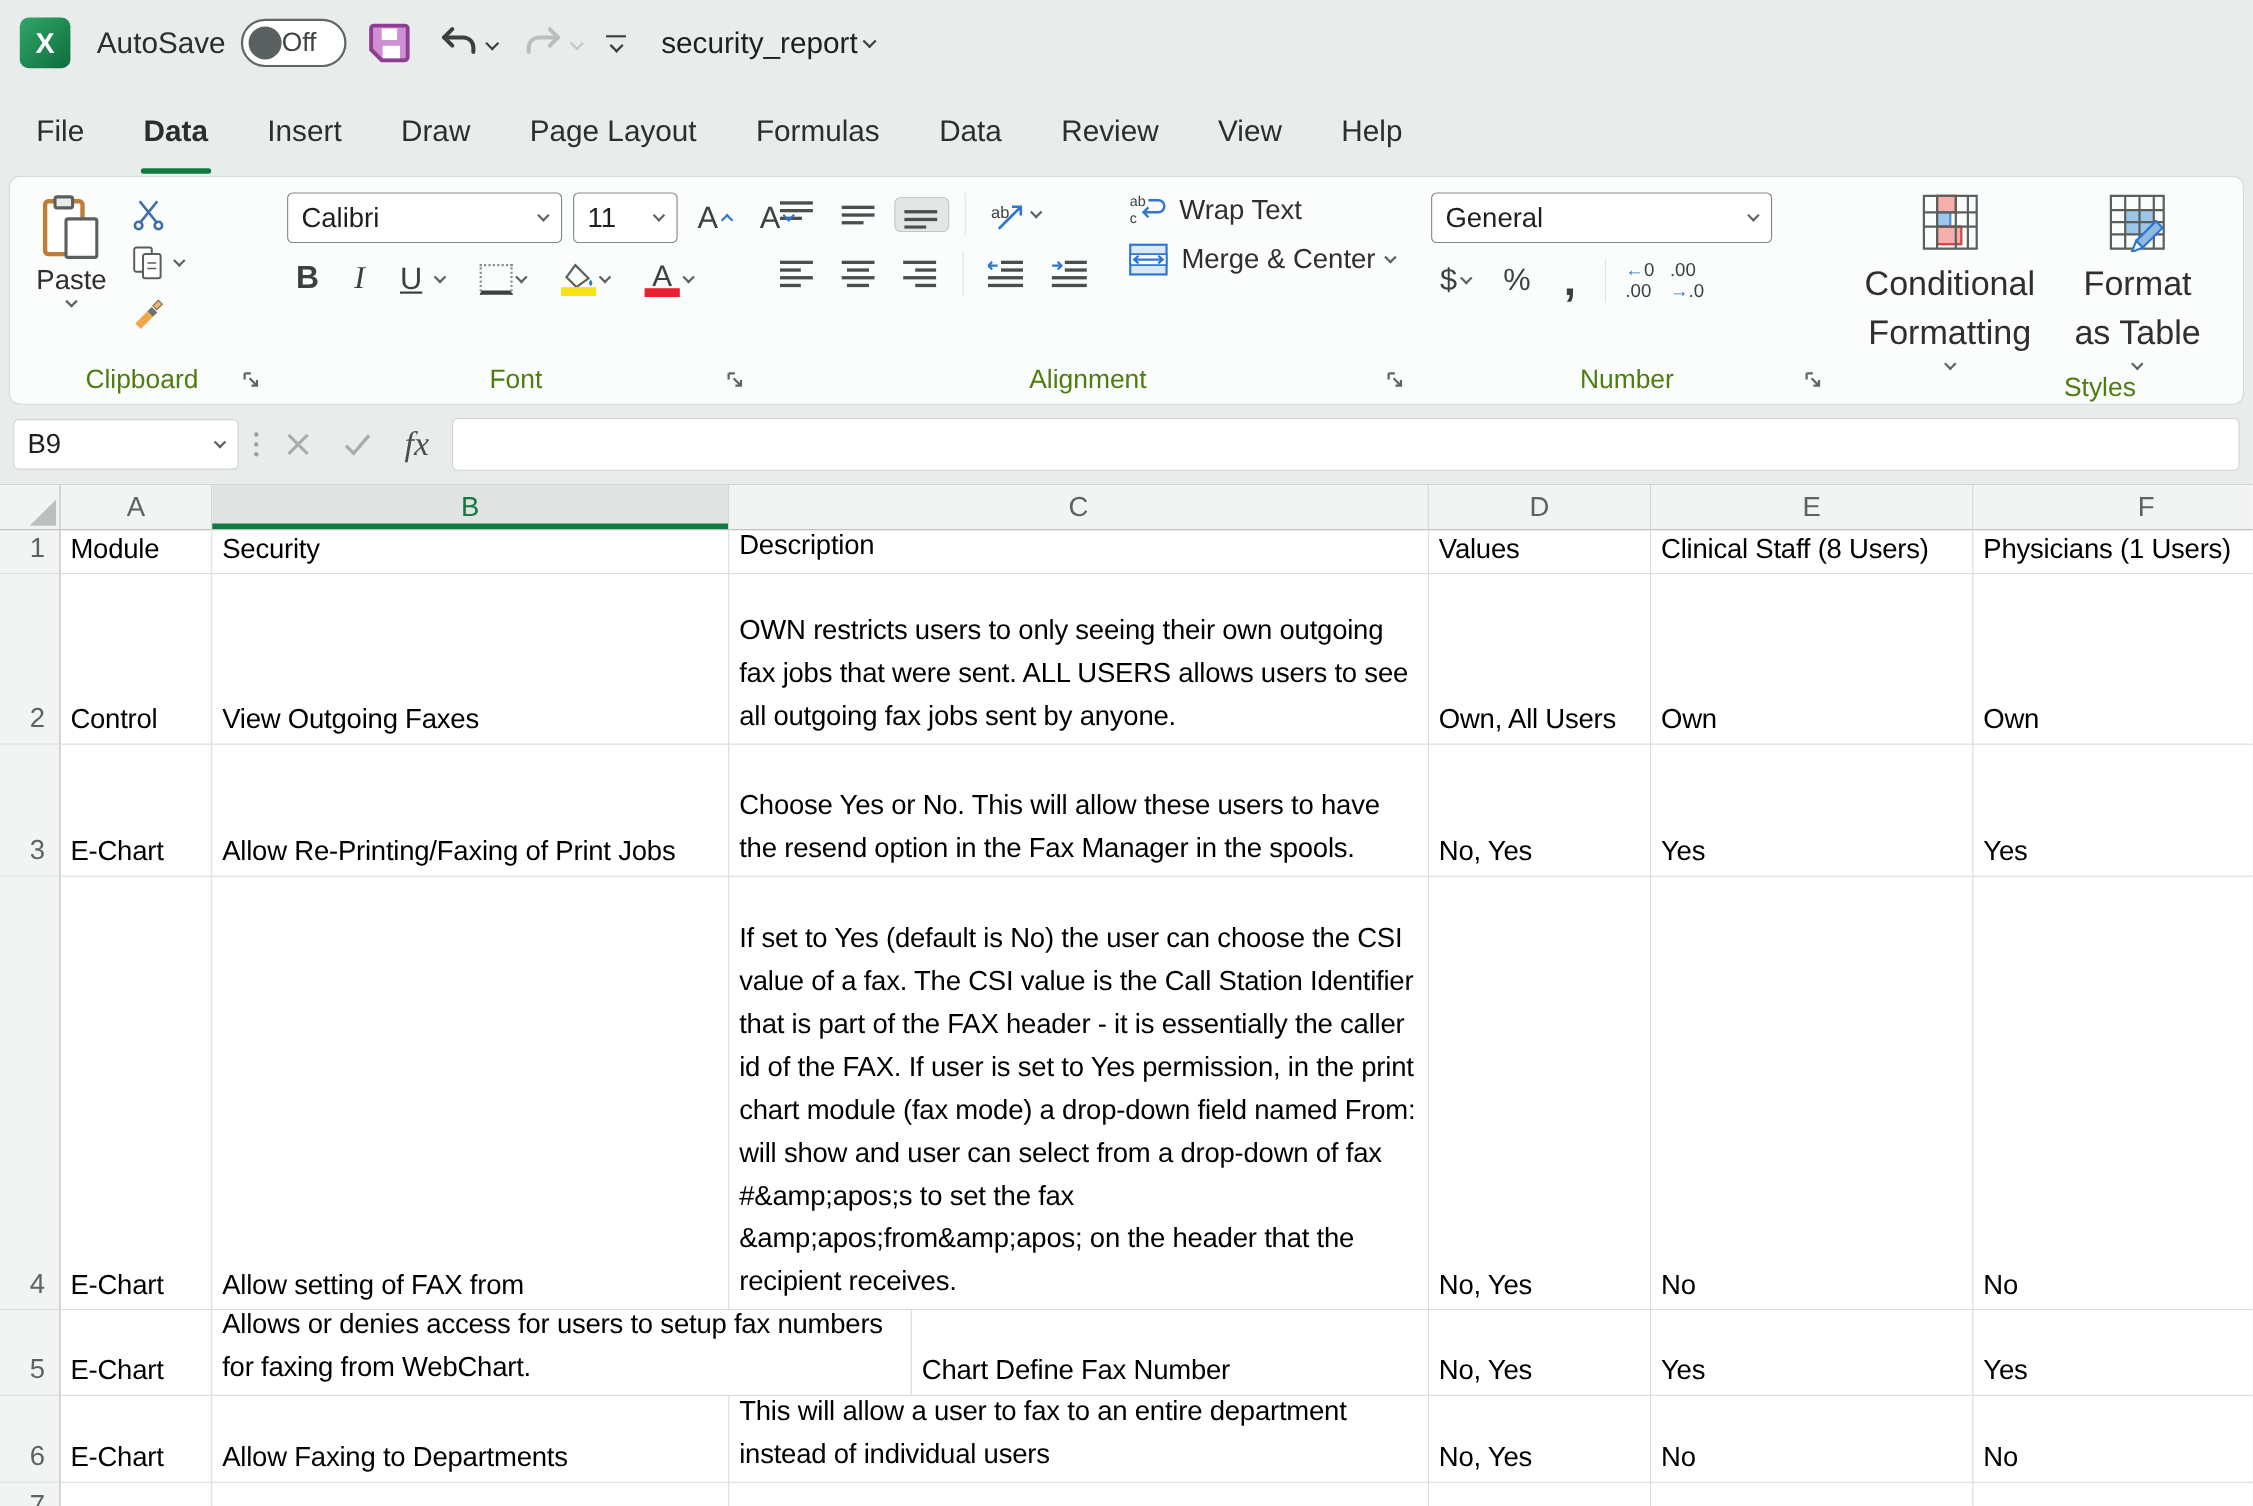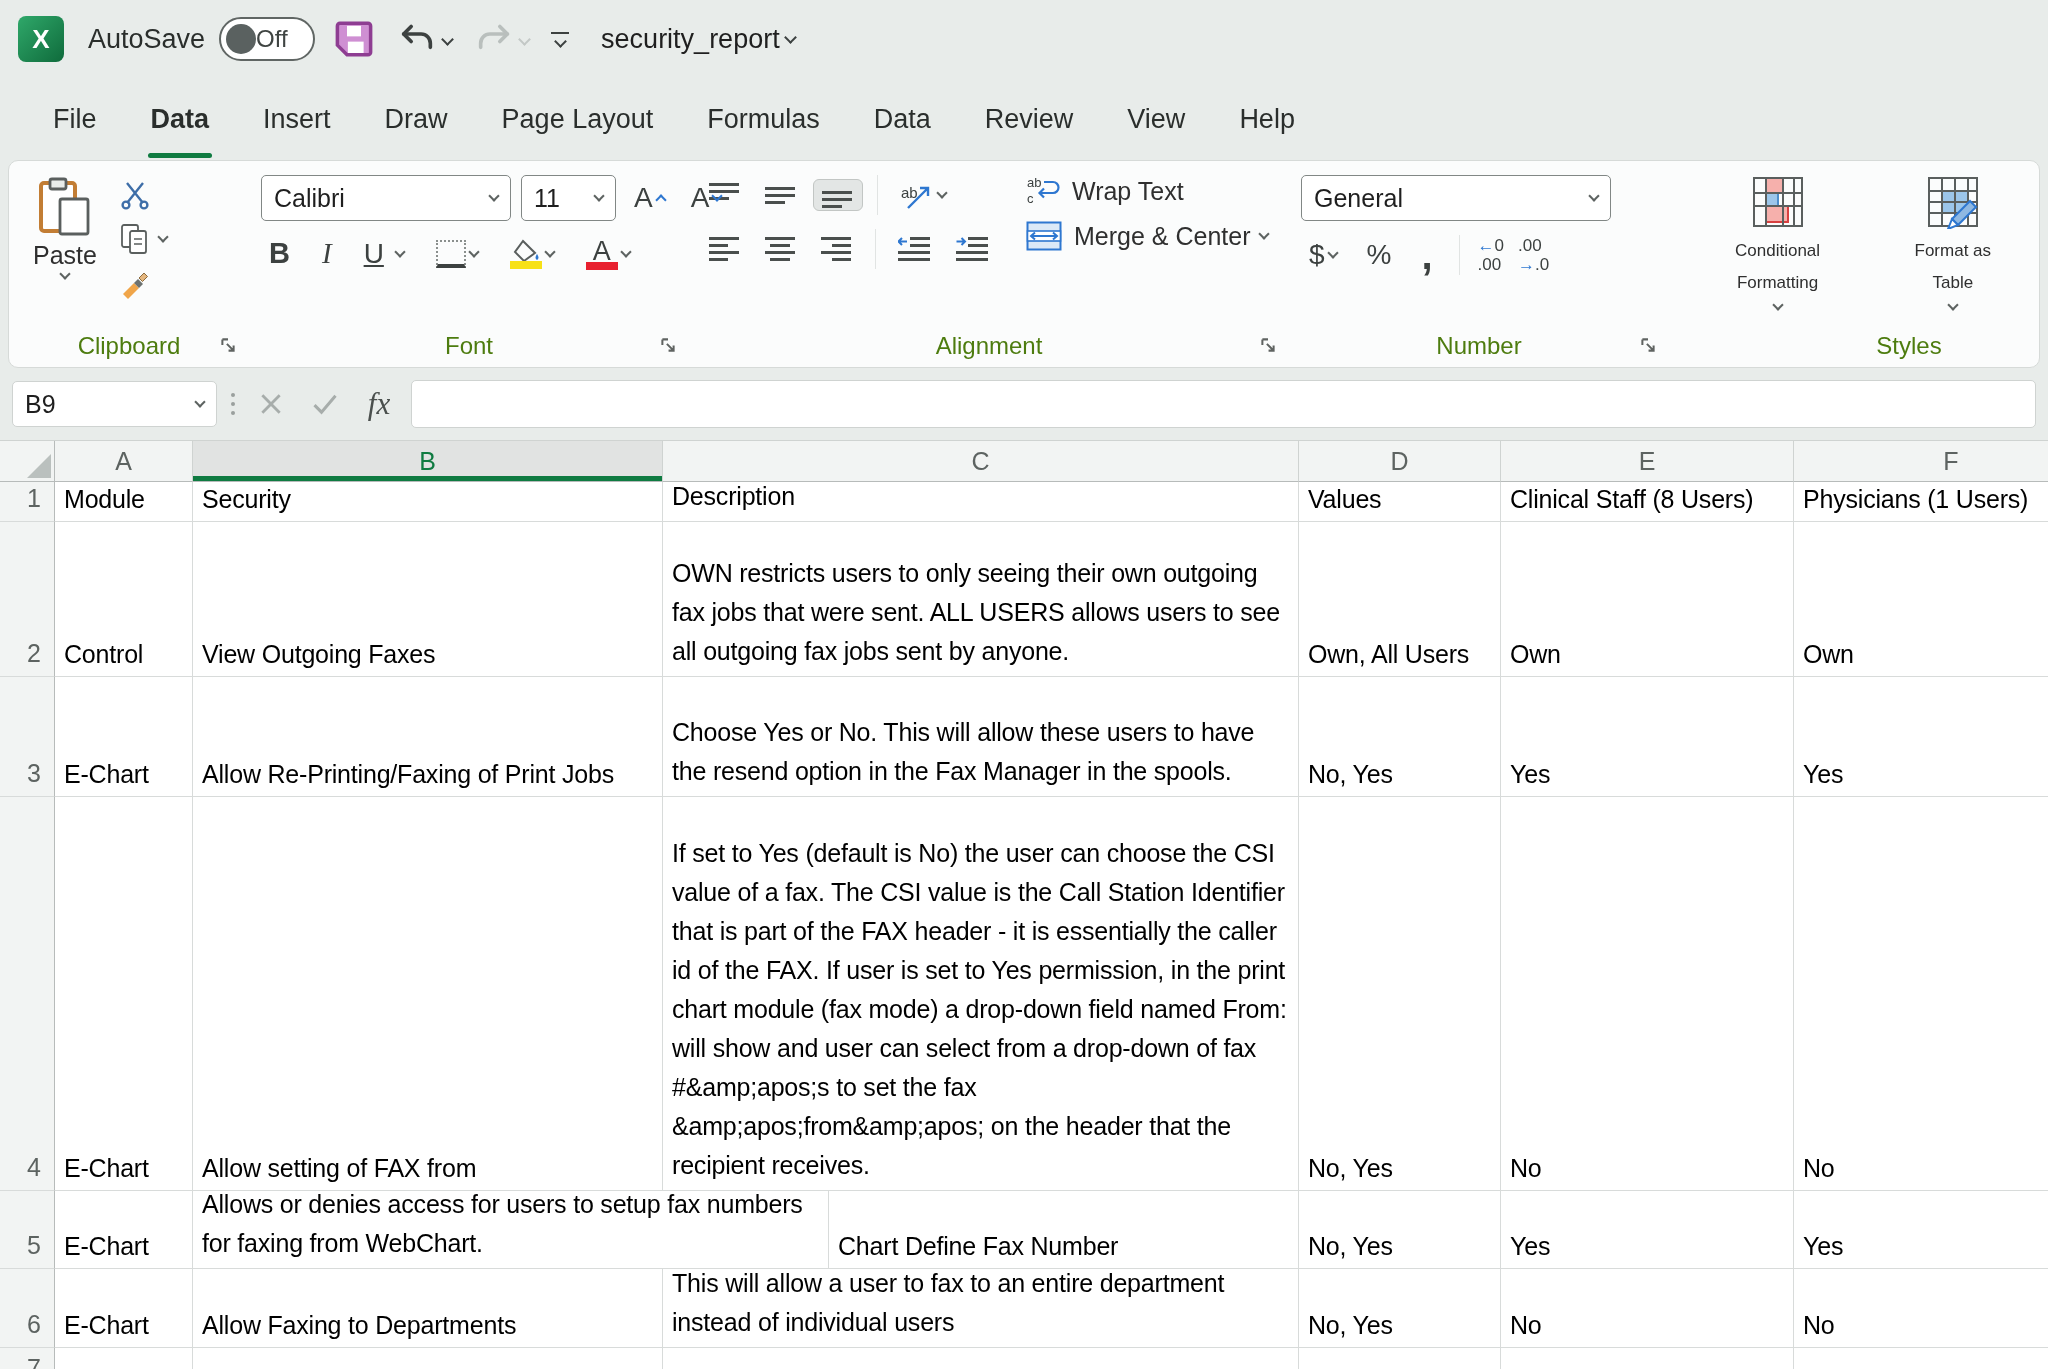--- a/index.html
+++ b/index.html
@@ -20,21 +20,21 @@
        border-bottom:2.4px solid currentColor;transform:rotate(45deg);margin:-4px 0 0 6px}
   .chv.solo{margin:0}
   .dim{color:#c3c8c6}
   .qatmore{display:flex;flex-direction:column;align-items:center;gap:3px;color:#3c4140}
   .qatmore .bar{width:18px;height:2.5px;background:#3c4140}
   .doctitle{font-size:27px;color:#1f1f1f;margin-left:14px;display:flex;align-items:center}
   .searchbox{position:absolute;left:1213px;top:14px;width:763px;height:58px;background:#fff;
              border:1px solid #d0d4d2;border-radius:6px;box-shadow:0 1px 3px rgba(0,0,0,.12);
              display:flex;align-items:center;padding:0 22px;gap:18px;font-size:27px;color:#5f6361}
   
-  .tabrow{height:82px;display:flex;align-items:stretch;padding-left:26px}
+  .tabrow{height:82px;display:flex;align-items:stretch;padding-left:6px}
   .tab{padding:0 27px;display:flex;align-items:center;font-size:27px;color:#2a2e2c;position:relative;cursor:pointer}
   .tab.active{font-weight:700}
   .tab.active::after{content:"";position:absolute;left:24px;right:24px;bottom:2px;height:5px;
                      border-radius:3px;background:#0f7b41}
   
   .ribbon{margin:0 8px;height:208px;background:#fbfcfc;border:1px solid #d6dad8;border-radius:10px;
           display:flex;overflow:hidden}
   .rgroup{display:flex;flex-direction:column;padding:10px 12px 2px}
   .rbody{flex:1;display:flex}
   .rfoot{height:38px;display:flex;align-items:center;justify-content:center;position:relative;
@@ -56,21 +56,21 @@
   .un{text-decoration:underline;font-size:28px}
   .smallchv{width:8px;height:8px;border-right:2.2px solid #5d6361;border-bottom:2.2px solid #5d6361;
             display:inline-block;transform:rotate(45deg);margin-top:-4px}
   .upblue{transform:rotate(225deg);border-color:#2e77d0;margin-top:4px}
   .dnblue{border-color:#2e77d0}
   .colorbar{width:32px;height:8px;margin-top:-2px}
   .selbtn{background:#e3e6e5;border:1px solid #c2c6c4;border-radius:6px}
   .lblbtn{background:none;border:none;display:flex;align-items:center;gap:10px;font-size:25px;
           color:#2f2f2f;cursor:pointer}
   .stylesbtn{display:flex;flex-direction:column;align-items:center;gap:6px;background:none;border:none;
-             font-size:17px;color:#2f2f2f;cursor:pointer;padding:4px 14px;text-align:center;line-height:32px}
+             font-size:31px;color:#2f2f2f;cursor:pointer;padding:4px 14px;text-align:center;line-height:45px}
   .twoline{max-width:200px}
   .decbtn{font-size:17px;line-height:19px;text-align:left;background:none;border:none;color:#3c4140;cursor:pointer}
   .blue{color:#2e77d0}
   
   .fbar{height:72px;display:flex;align-items:center;padding:0 12px;gap:10px}
   .namebox{width:205px;height:46px;background:#fff;border:1px solid #cfd3d1;border-radius:5px;
            display:flex;align-items:center;justify-content:space-between;padding:0 12px;
            font-size:25px;color:#1f1f1f}
   .vdots{display:flex;flex-direction:column;gap:5px;padding:0 4px}
   .vdots i{width:4px;height:4px;border-radius:50%;background:#9aa09e}

